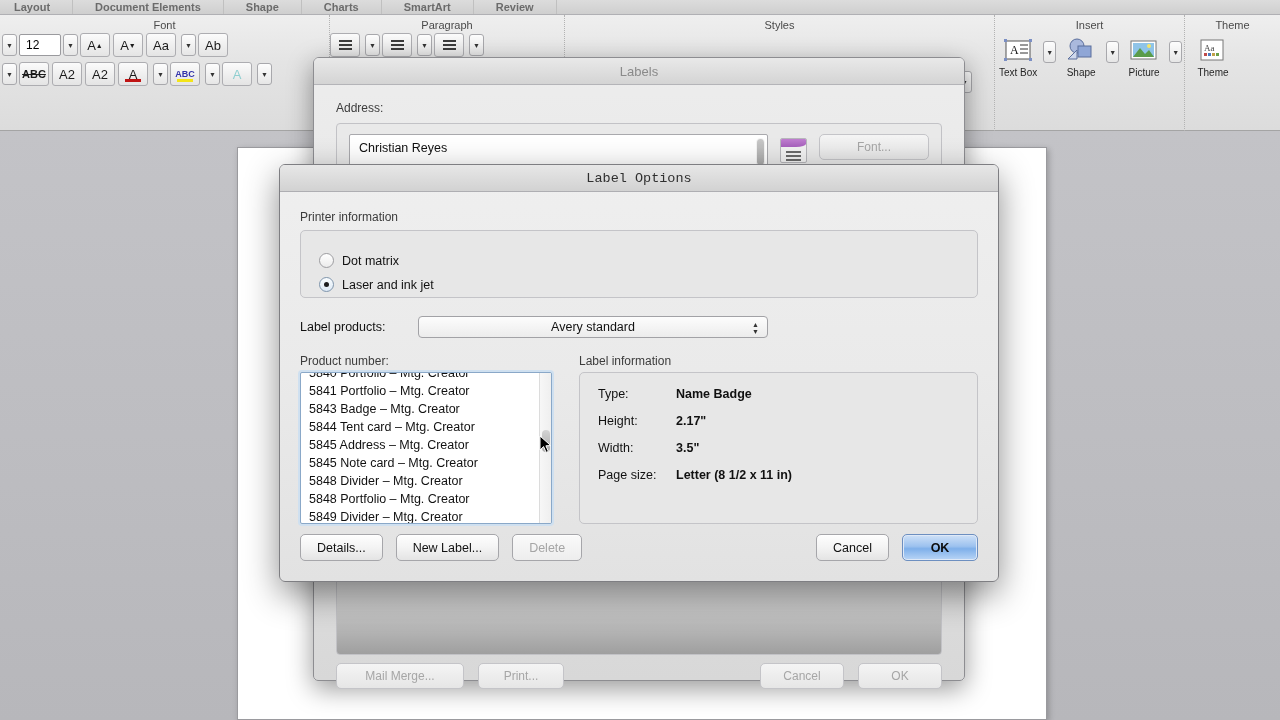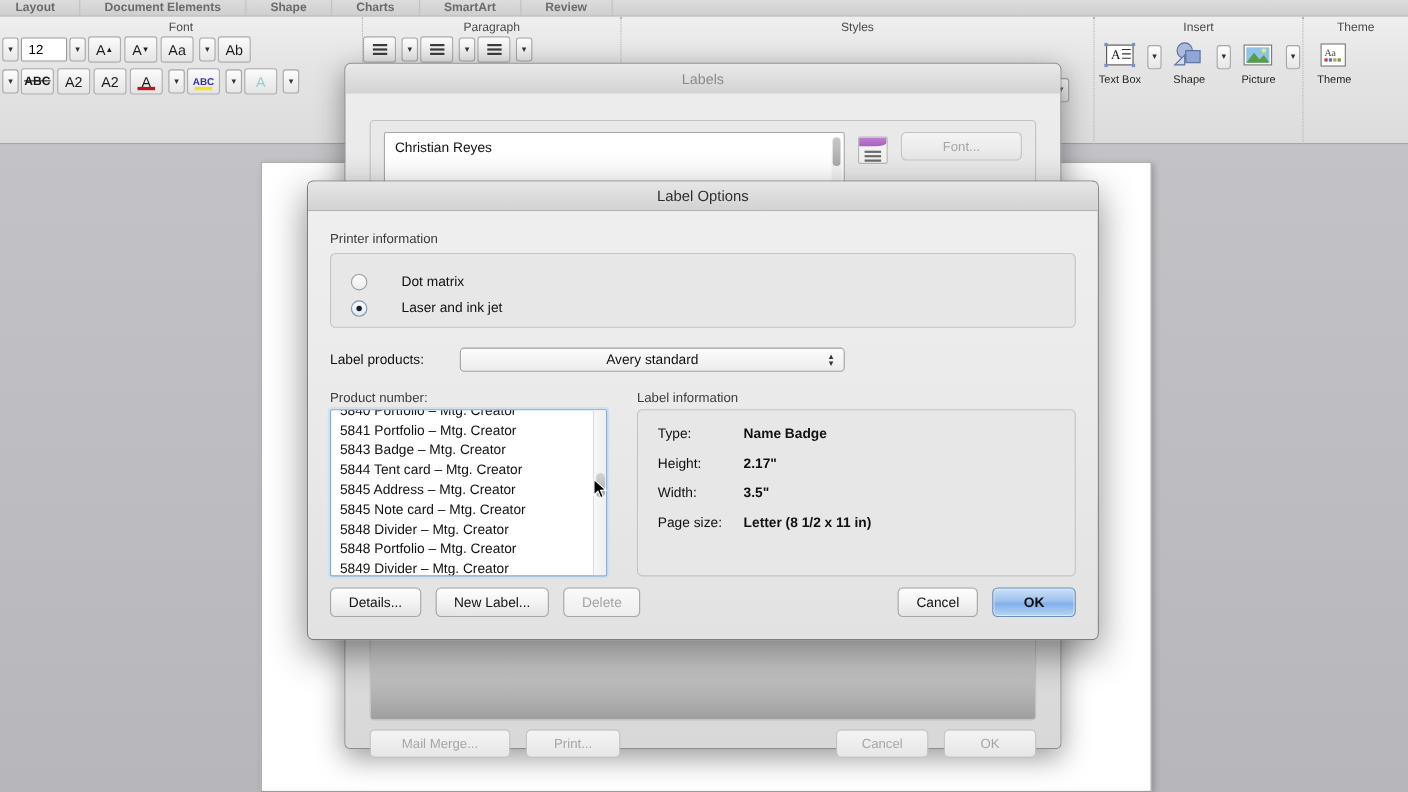--- a/index.html
+++ b/index.html
@@ -175,28 +175,28 @@
     background: linear-gradient(180deg,#efefef 0%,#eaeaea 50%,#e2e2e2 100%);
     border: 1px solid #7e7e82; border-radius: 6px;
     box-shadow: 0 12px 34px rgba(0,0,0,0.45);
   }
   #labelopts-titlebar {
     height: 27px; border-radius: 5px 5px 0 0;
     background: linear-gradient(180deg,#e7e7e7,#d2d2d2);
     border-bottom: 1px solid #aeaeb2;
     display: flex; align-items: center; justify-content: center;
   }
-  #labelopts-title { font-size: 13.5px; color: #2f2f2f; }
+  #labelopts-title { font-size: 13.5px; color: #2f2f2f; font-family: Liberation Mono, monospace; }
   #labelopts-body { padding: 18px 20px 0 20px; position: relative; height: 391px; }
 
   #printer-box {
     margin-top: 6px; border: 1px solid #c4c4c8; border-radius: 5px;
     background: #e7e7e7; padding: 13px 18px; height: 68px;
   }
-  .radio-row { display: flex; align-items: center; height: 24px; gap: 23px; }
+  .radio-row { display: flex; align-items: flex-end; height: 24px; }
   .radio {
     width: 15px; height: 15px; border-radius: 50%;
     border: 1px solid #9d9da1; background: linear-gradient(180deg,#ffffff,#ececec);
     margin-right: 8px; display: inline-flex; align-items: center; justify-content: center;
     flex: 0 0 auto;
   }
   .radio.on { background: linear-gradient(180deg,#fafdff,#dde9f5); border-color: #7f95ac; }
   .radio.on::after { content:""; width:5px; height:5px; border-radius:50%; background:#1d1d1f; }
   .radio-label { font-size: 12.5px; color: #111; }
 
@@ -457,20 +457,21 @@
     </div>
 
   </div>
 </div>
 
 <div id="labels-dialog">
   <div id="labels-titlebar">
     <div id="labels-title">Labels</div>
   </div>
   <div id="labels-body">
+    <div class="sec-label">Address:</div>
     <div id="address-panel">
       <div id="address-field">
         <span>Christian Reyes</span>
         <div id="address-scroll">
           <div id="address-thumb"></div>
         </div>
       </div>
       <div id="addressbook-icon">
         <div class="ab-top"></div>
         <div class="ab-line" style="top:12px;width:15px;"></div>

